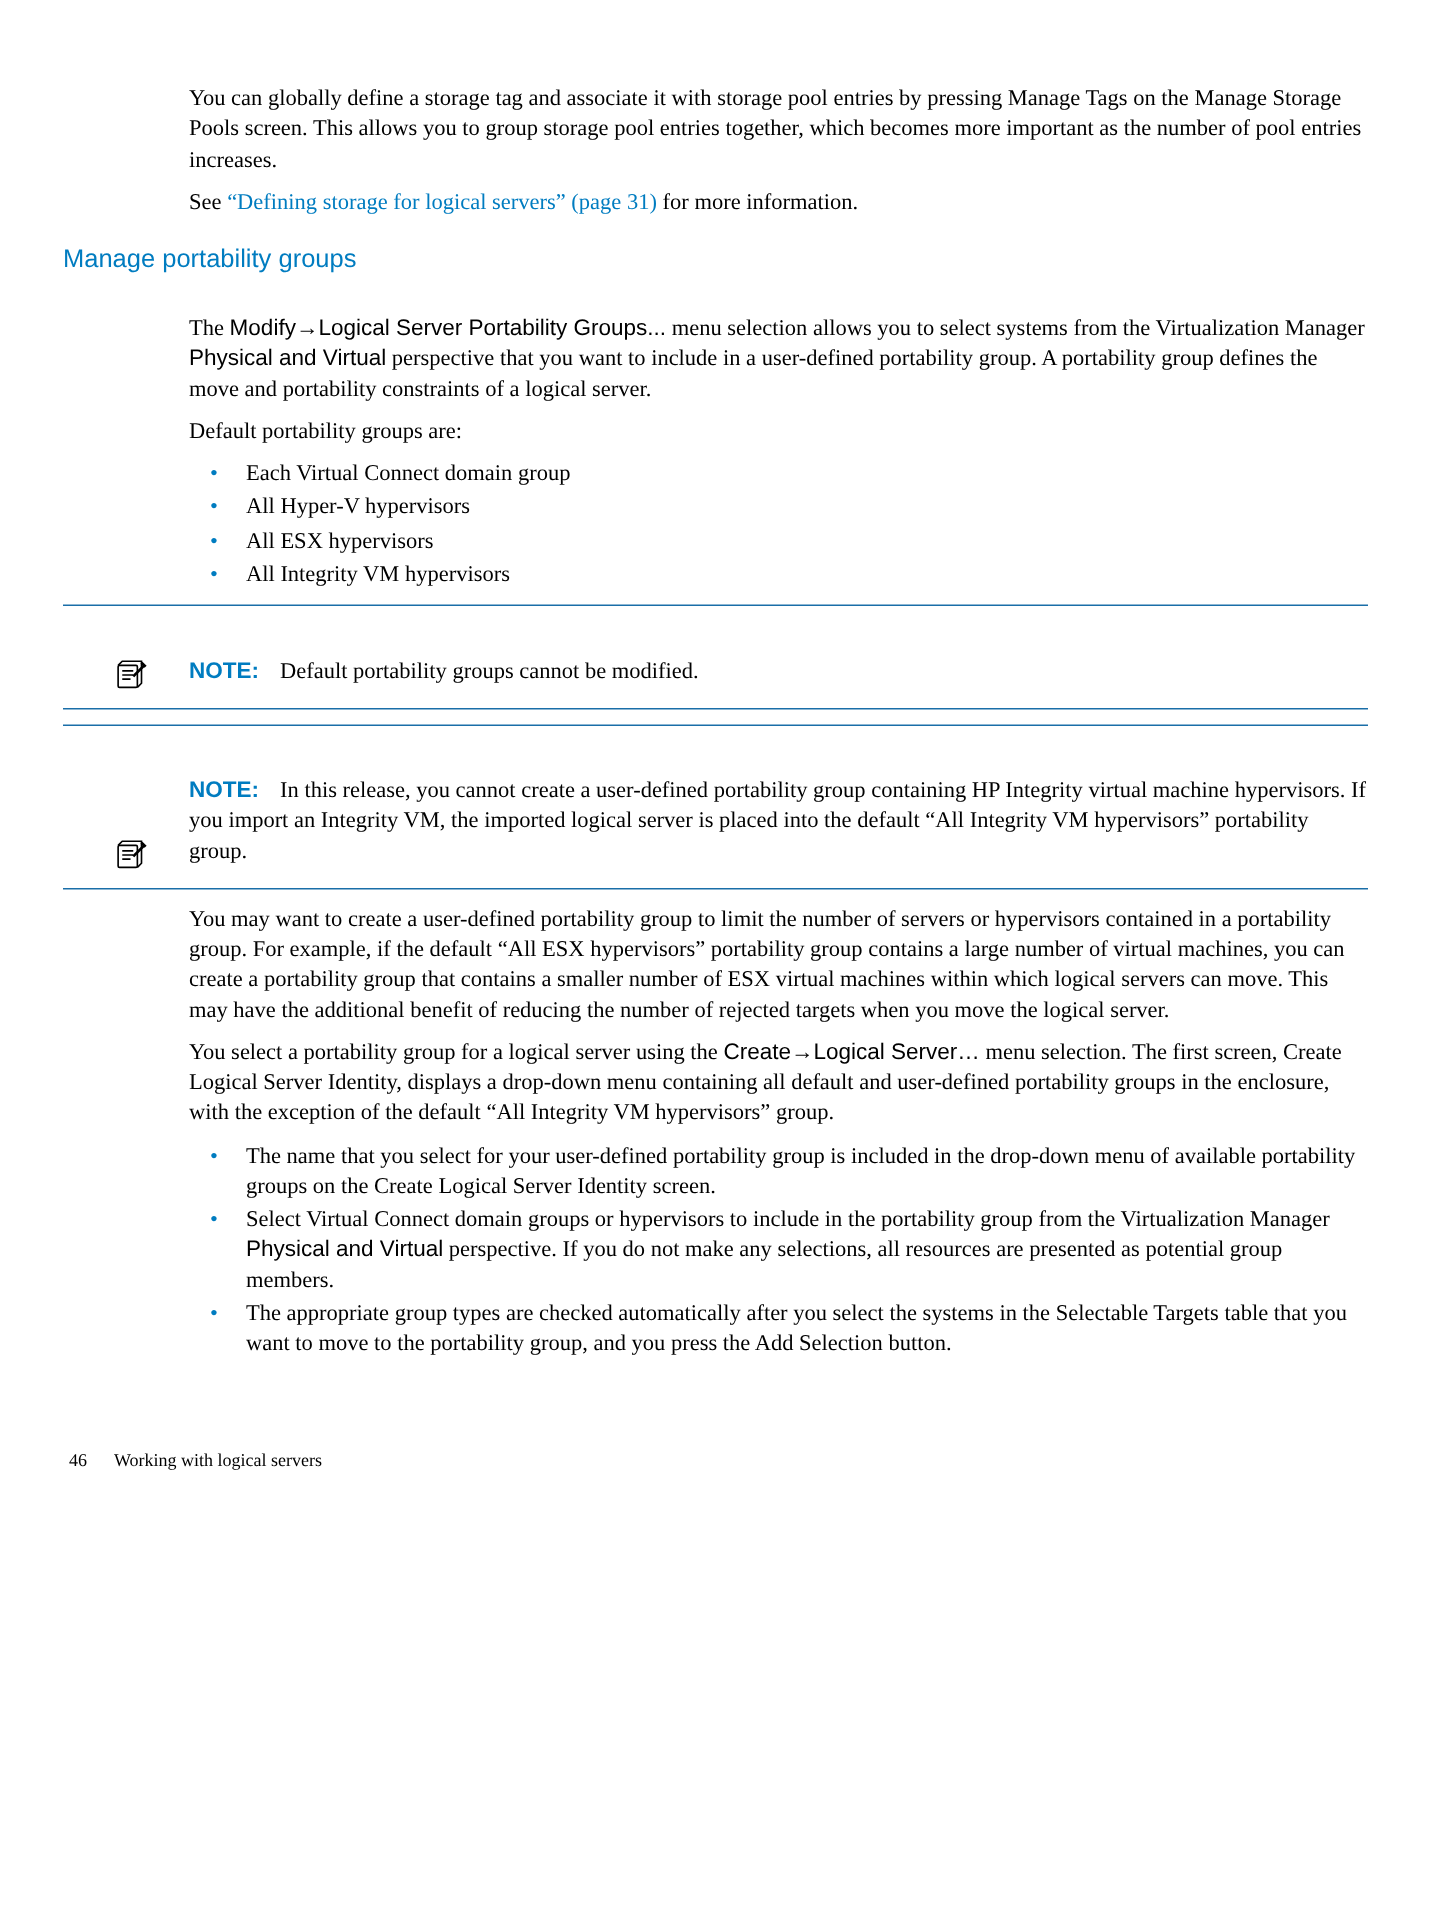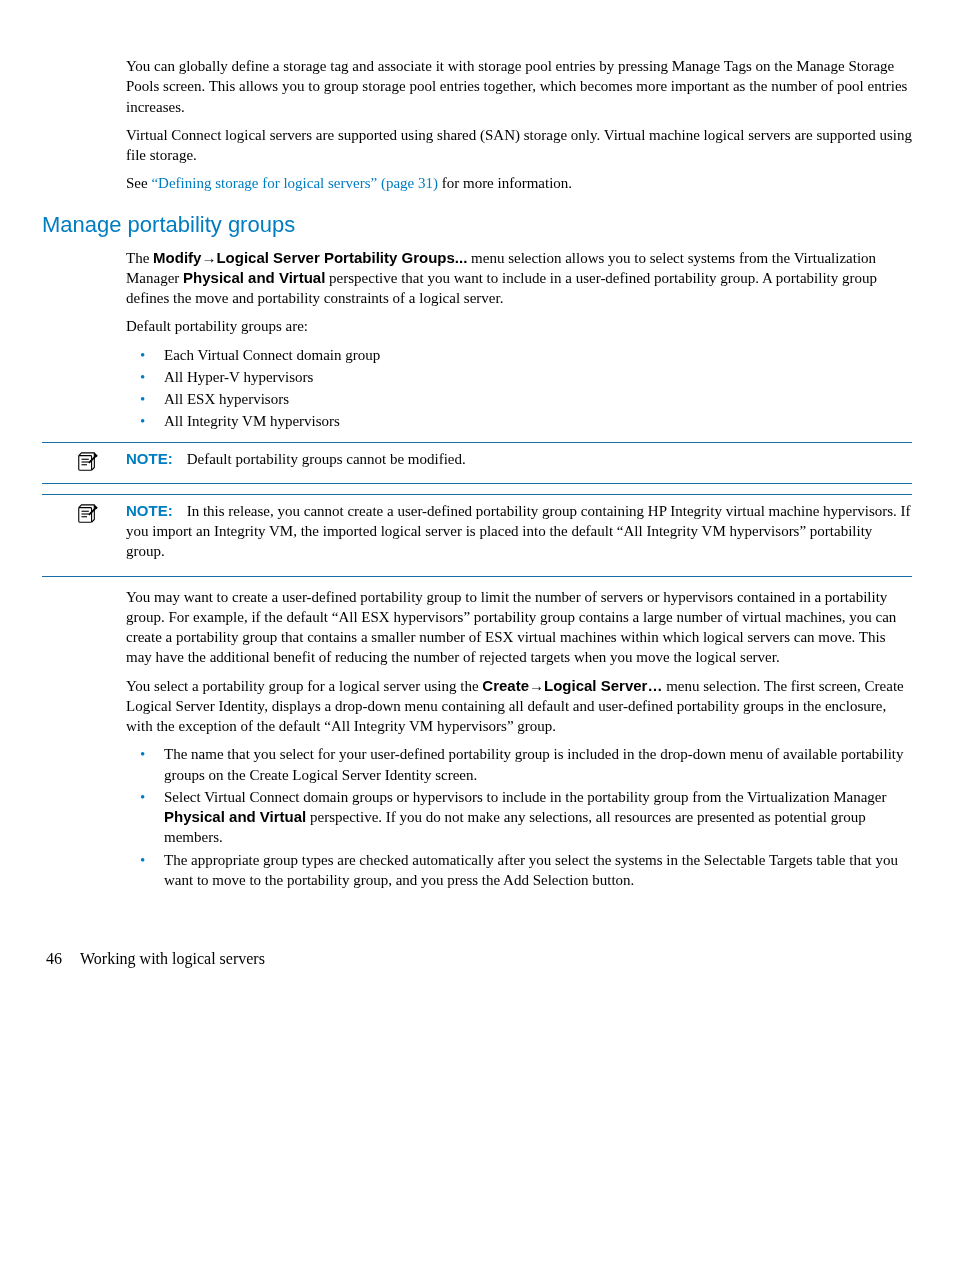--- a/index.html
+++ b/index.html
@@ -23,22 +23,22 @@
     margin: 0 0 8px 0;
     line-height: 1.35;
   }
   .para-gap {
     margin-top: 6px;
   }
   h2.section-heading {
     font-family: Arial, Helvetica, sans-serif;
     font-weight: normal;
     color: #007cc0;
-    font-size: 22px;
-    margin: 18px 0 10px 0;
+    font-size: 17px;
+    margin: 18px 0 26px 0;
     padding-left: 0;
   }
   ul.bullets {
     list-style: none;
     padding: 0;
     margin: 4px 0 8px 0;
   }
   ul.bullets li {
     position: relative;
     padding-left: 38px;
@@ -56,22 +56,23 @@
     margin: 10px 0 10px 0;
     position: relative;
   }
   .note-hr {
     border: none;
     border-top: 1px solid #1a6ea8;
     margin: 0;
   }
   .note-row {
     display: flex;
-    align-items: flex-start;
+    align-items: flex-end;
     padding: 6px 0;
+    margin-top: 27px;
   }
   .note-icon {
     width: 84px;
     flex: 0 0 84px;
     padding-left: 34px;
     box-sizing: border-box;
     padding-top: 2px;
   }
   .note-icon svg {
     width: 22px;
@@ -81,45 +82,44 @@
     flex: 1;
   }
   .note-label {
     font-family: Arial, Helvetica, sans-serif;
     font-weight: bold;
     color: #007cc0;
     margin-right: 14px;
   }
   .bold-sans {
     font-family: Arial, Helvetica, sans-serif;
-    font-weight: bold;
+    font-weight: normal;
   }
   .link {
     color: #007cc0;
   }
   .footer {
     margin-top: 60px;
-    font-size: 16px;
+    font-size: 12px;
     padding-left: 4px;
   }
   .footer .pagenum {
     margin-right: 18px;
   }
   .note-wrapper {
     margin-left: 0;
   }
 </style>
 </head>
 <body>
 
 <div class="page">
 
   <div class="body-text">
     <p>You can globally define a storage tag and associate it with storage pool entries by pressing Manage Tags on the Manage Storage Pools screen. This allows you to group storage pool entries together, which becomes more important as the number of pool entries increases.</p>
-    <p class="para-gap">Virtual Connect logical servers are supported using shared (SAN) storage only. Virtual machine logical servers are supported using file storage.</p>
     <p class="para-gap">
       <span>See </span><span class="link">“Defining storage for logical servers” (page 31)</span><span> for more information.</span>
     </p>
   </div>
 
   <h2 class="section-heading">Manage portability groups</h2>
 
   <div class="body-text">
     <p>
       <span>The </span><span class="bold-sans">Modify</span><span>→</span><span class="bold-sans">Logical Server Portability Groups...</span><span> menu selection allows you to select systems from the Virtualization Manager </span><span class="bold-sans">Physical and Virtual</span><span> perspective that you want to include in a user-defined portability group. A portability group defines the move and portability constraints of a logical server.</span>

